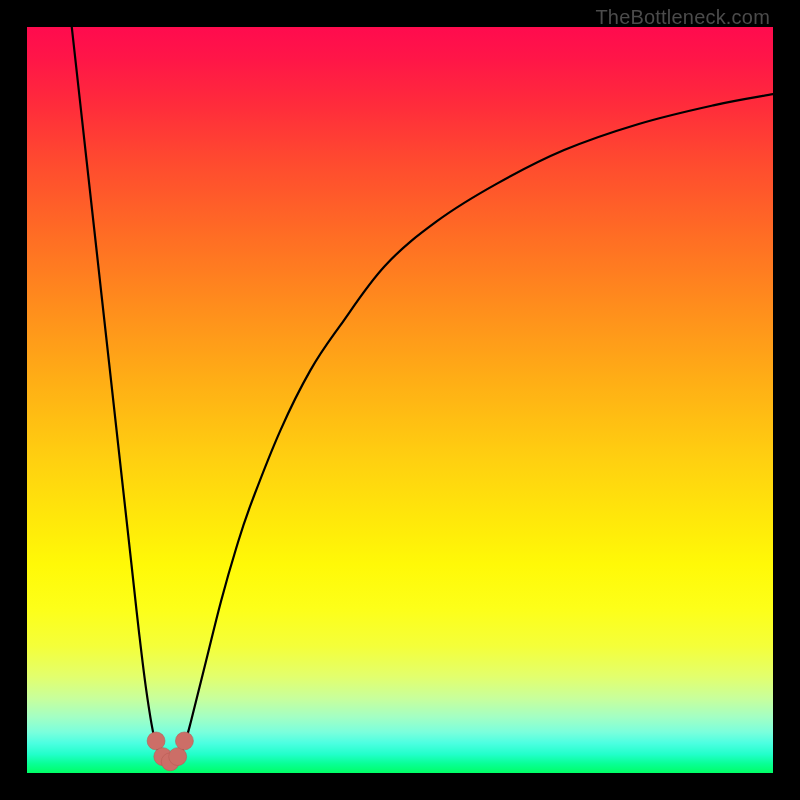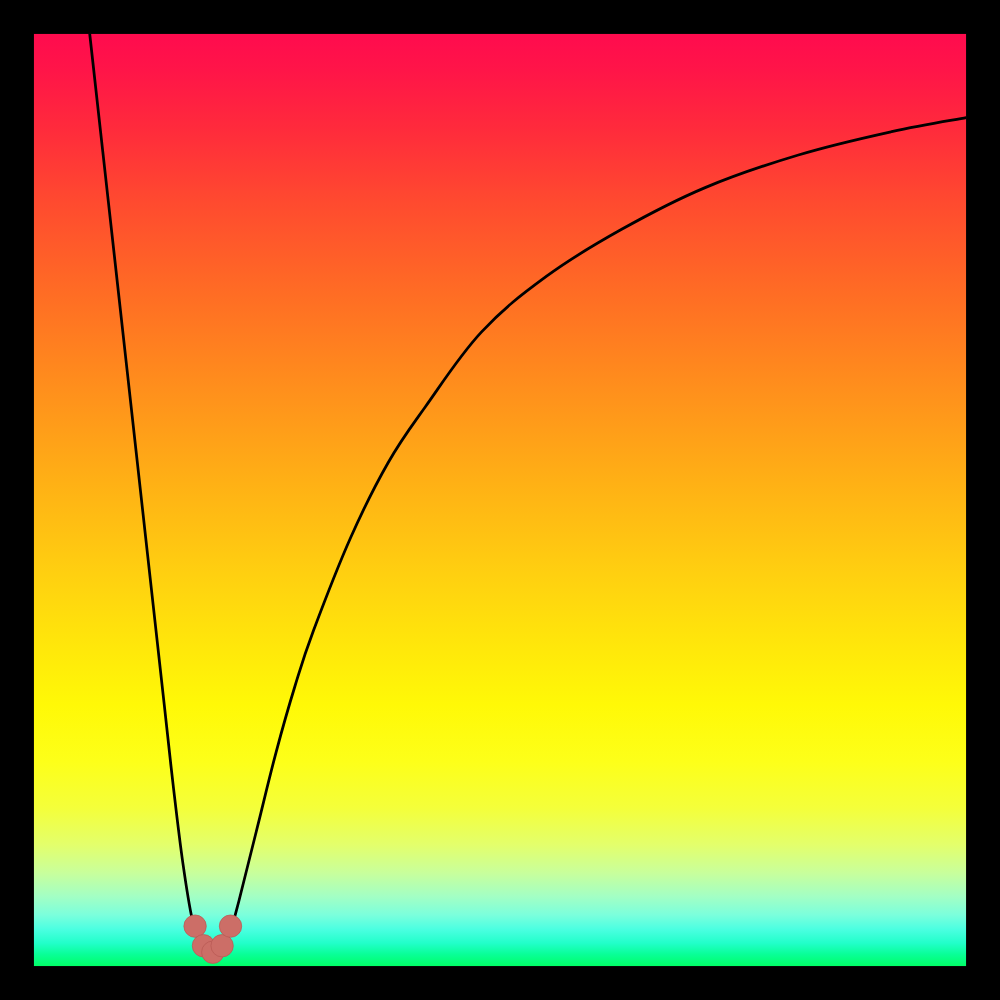--- a/index.html
+++ b/index.html
@@ -65,20 +65,21 @@
     position: absolute;
     left: 0; top: 0;
     width: 746px; height: 746px;
     overflow: visible;
   }
 </style>
 </head>
 <body>
 
 <div class="frame">
+  <div class="watermark">TheBottleneck.com</div>
 
   <div class="plot-area">
     <div class="gradient-bg"></div>
     <svg class="curve" viewBox="0 0 746 746" preserveAspectRatio="none">
       <path id="curve-path" fill="none" stroke-width="2.2" stroke-linecap="round" stroke-linejoin="round" stroke="#000000" d="M 44.76 0.00 C 47.45 24.17, 54.31 85.94, 59.68 134.28 C 65.05 182.62, 69.23 220.22, 74.60 268.56 C 79.97 316.90, 84.15 354.50, 89.52 402.84 C 94.89 451.18, 100.41 500.86, 104.44 537.12 C 108.47 573.38, 109.21 581.43, 111.90 604.26 C 114.59 627.09, 116.67 645.14, 119.36 663.94 C 122.05 682.74, 124.13 696.61, 126.82 708.70 C 129.51 720.79, 131.59 725.71, 134.28 731.08 C 136.97 736.45, 139.05 737.87, 141.74 738.54 C 144.43 739.21, 146.51 738.17, 149.20 734.81 C 151.89 731.45, 153.97 727.28, 156.66 719.89 C 159.35 712.50, 160.09 709.22, 164.12 693.78 C 168.15 678.34, 173.67 655.58, 179.04 634.10 C 184.41 612.62, 188.59 594.56, 193.96 574.42 C 199.33 554.28, 203.51 539.66, 208.88 522.20 C 214.25 504.74, 215.74 498.92, 223.80 477.44 C 231.86 455.96, 242.90 427.01, 253.64 402.84 C 264.38 378.67, 272.74 361.96, 283.48 343.16 C 294.22 324.36, 299.89 317.20, 313.32 298.40 C 326.75 279.60, 340.62 257.52, 358.08 238.72 C 375.54 219.92, 390.16 208.73, 410.30 193.96 C 430.44 179.19, 447.15 169.42, 469.98 156.66 C 492.81 143.90, 511.61 133.83, 537.12 123.09 C 562.63 112.35, 584.86 105.04, 611.72 96.98 C 638.58 88.92, 662.15 83.70, 686.32 78.33 C 710.49 72.96, 735.26 69.15, 746.00 67.14"></path>
       <g id="markers">
           <circle cx="129.06" cy="713.92" r="8.95" fill="#cc6e67" stroke="#b85a54" stroke-width="0.6"></circle>
           <circle cx="135.77" cy="729.59" r="8.95" fill="#cc6e67" stroke="#b85a54" stroke-width="0.6"></circle>
           <circle cx="143.23" cy="734.81" r="8.95" fill="#cc6e67" stroke="#b85a54" stroke-width="0.6"></circle>
           <circle cx="150.69" cy="729.59" r="8.95" fill="#cc6e67" stroke="#b85a54" stroke-width="0.6"></circle>

